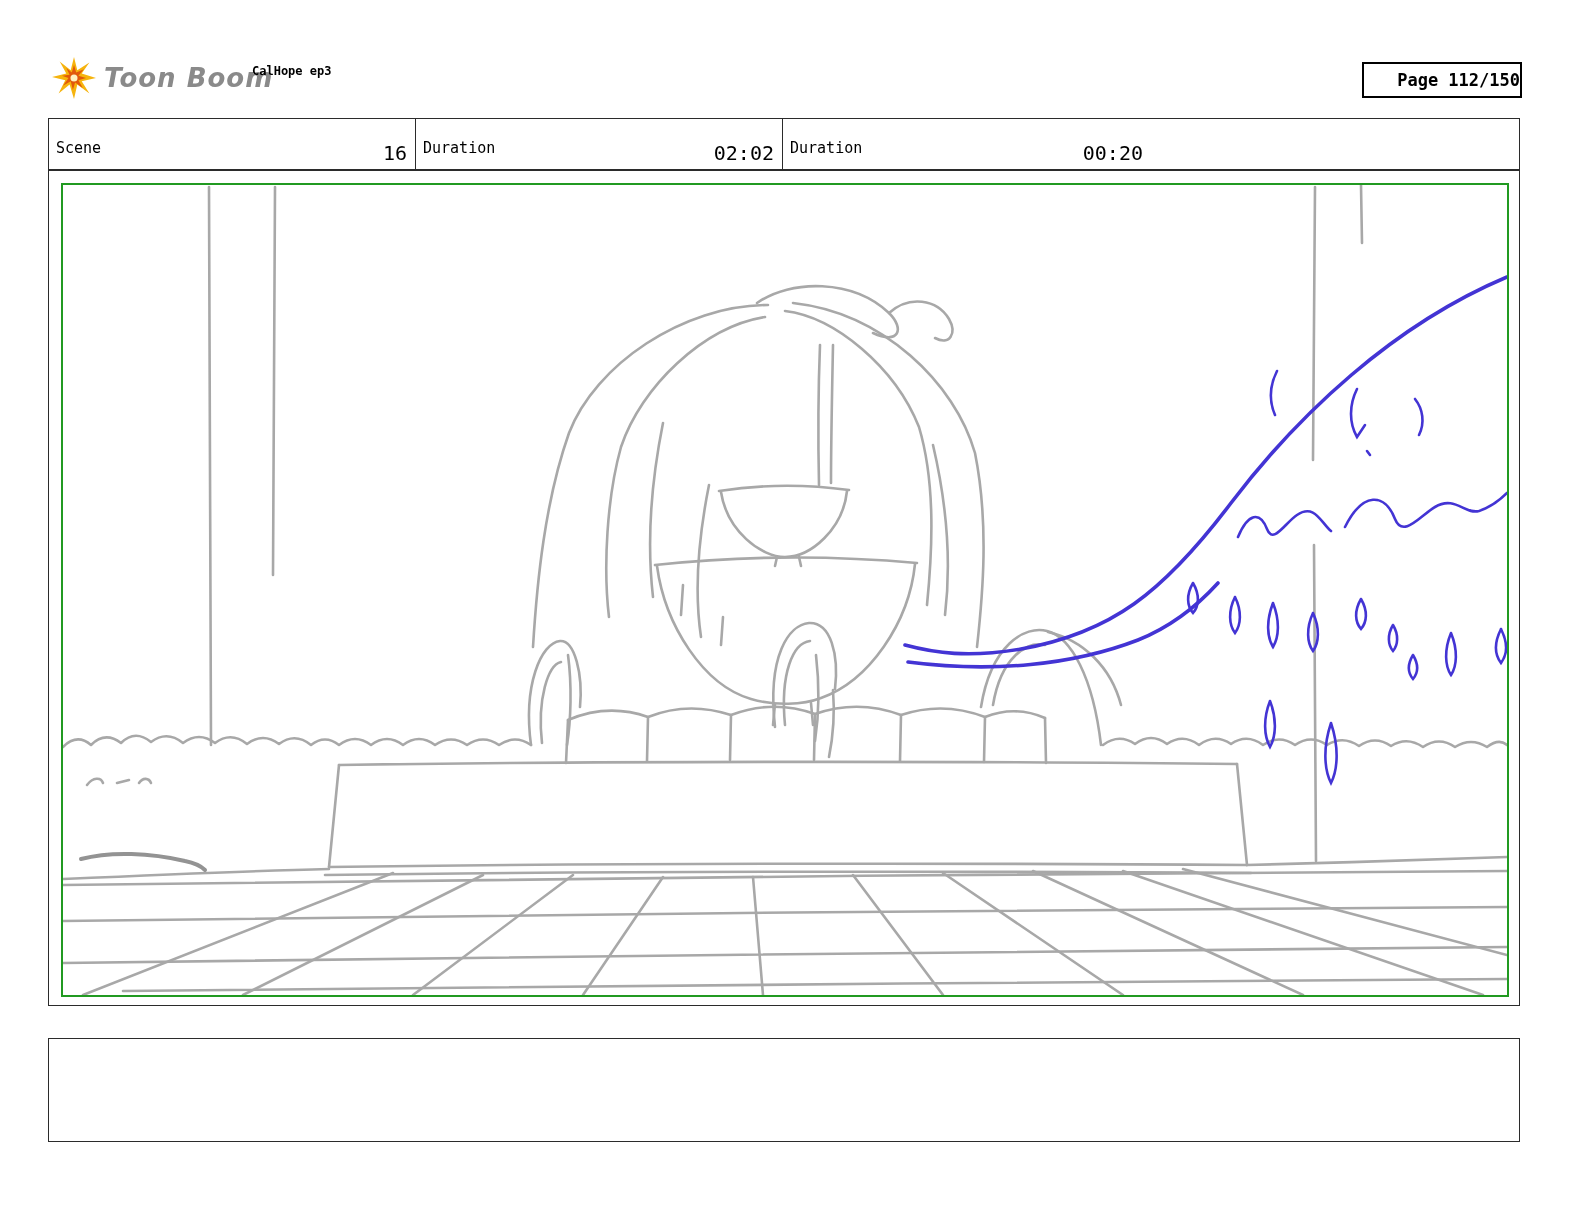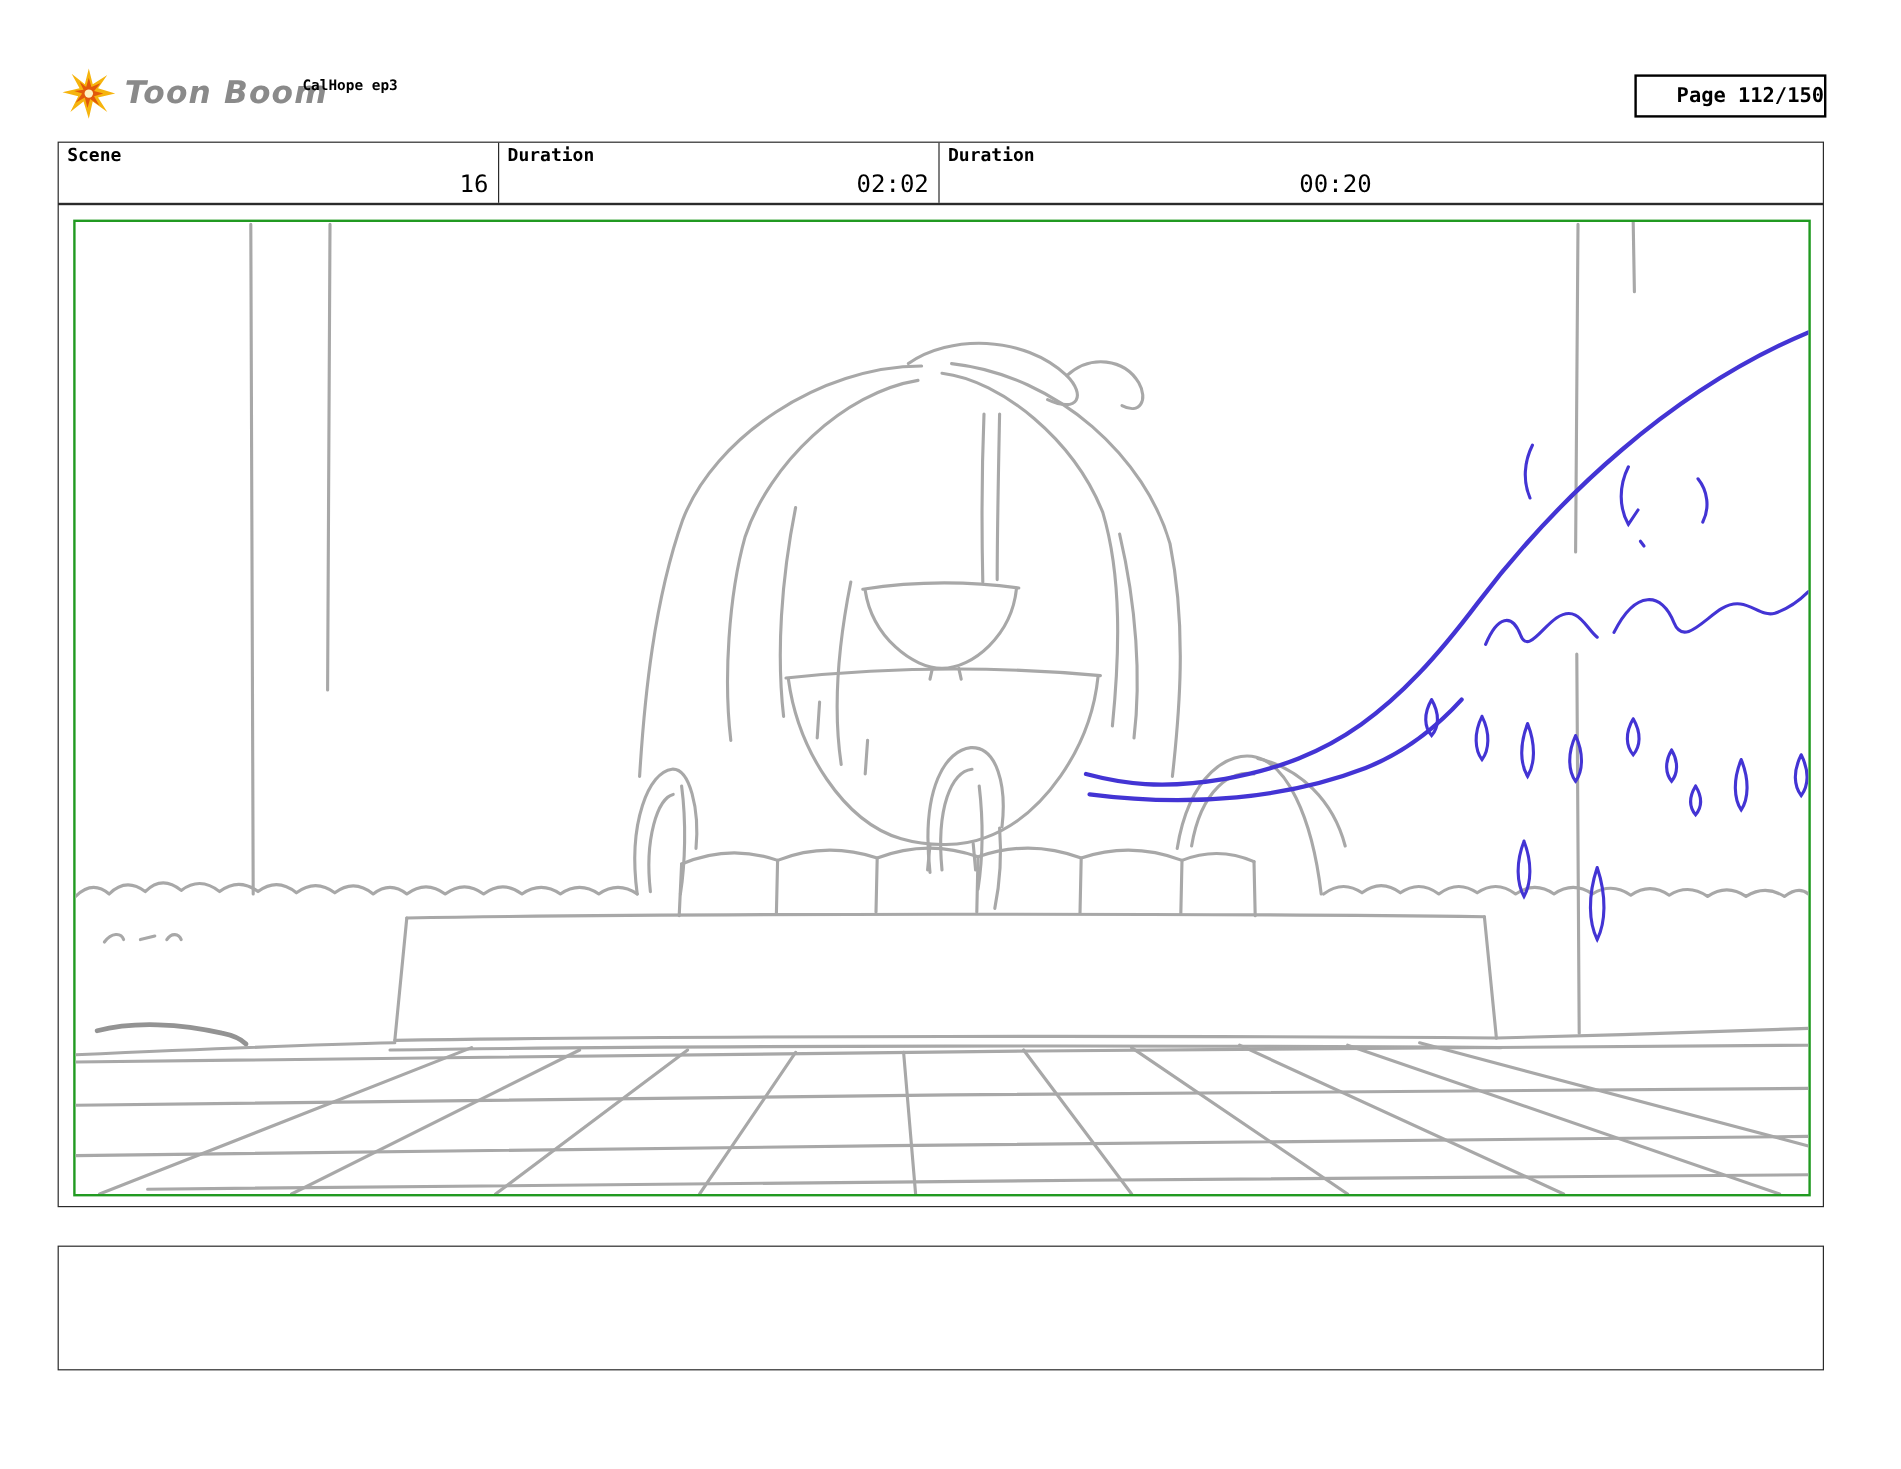--- a/index.html
+++ b/index.html
@@ -12,21 +12,21 @@
              font-size:26px;color:#8a8a8a;letter-spacing:1px;}
   .title{position:absolute;left:252px;top:64px;font-size:12px;font-weight:700;}
   .page-box{position:absolute;left:1362px;top:62px;width:156px;height:32px;border:2px solid #000;
             display:flex;align-items:center;justify-content:flex-end;font-size:17px;font-weight:700;}
 
   
   .info-bar{position:absolute;left:48px;top:118px;width:1472px;height:52px;border:1px solid #2b2b2b;
             display:flex;box-sizing:border-box;}
   .info-cell{position:relative;height:100%;border-right:1px solid #2b2b2b;box-sizing:border-box;}
   .info-cell:last-child{border-right:none;}
-  .info-label{position:absolute;left:7px;top:1px;font-size:15px;font-weight:bold;}
+  .info-label{position:absolute;left:7px;top:20px;font-size:15px;}
   .info-value{position:absolute;right:8px;bottom:4px;font-size:20px;}
 
   
   .panel{position:absolute;left:48px;top:170px;width:1472px;height:836px;border:1px solid #2b2b2b;
          box-sizing:border-box;background:#fff;}
   .panel-green{position:absolute;left:12px;top:12px;width:1444px;height:810px;
                border:2px solid #219a21;box-sizing:content-box;}
   .panel-svg{position:absolute;left:0;top:0;width:1444px;height:810px;}
 
   svg .g{stroke:#a8a8a8;stroke-width:2.6;fill:none;stroke-linecap:round;stroke-linejoin:round;}

